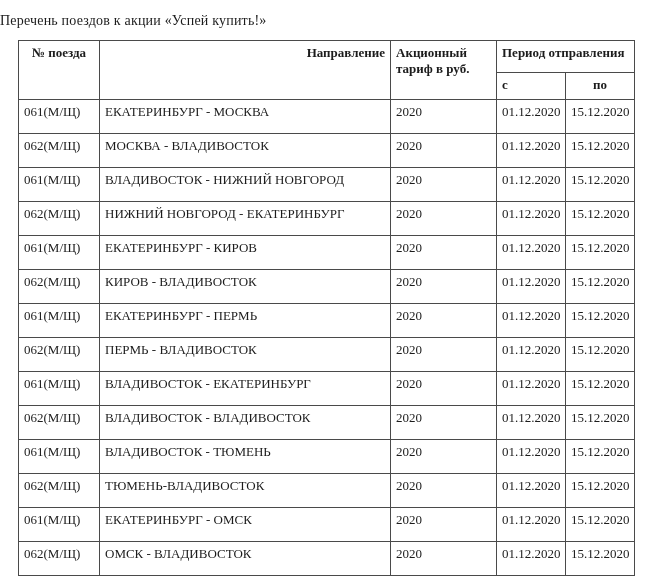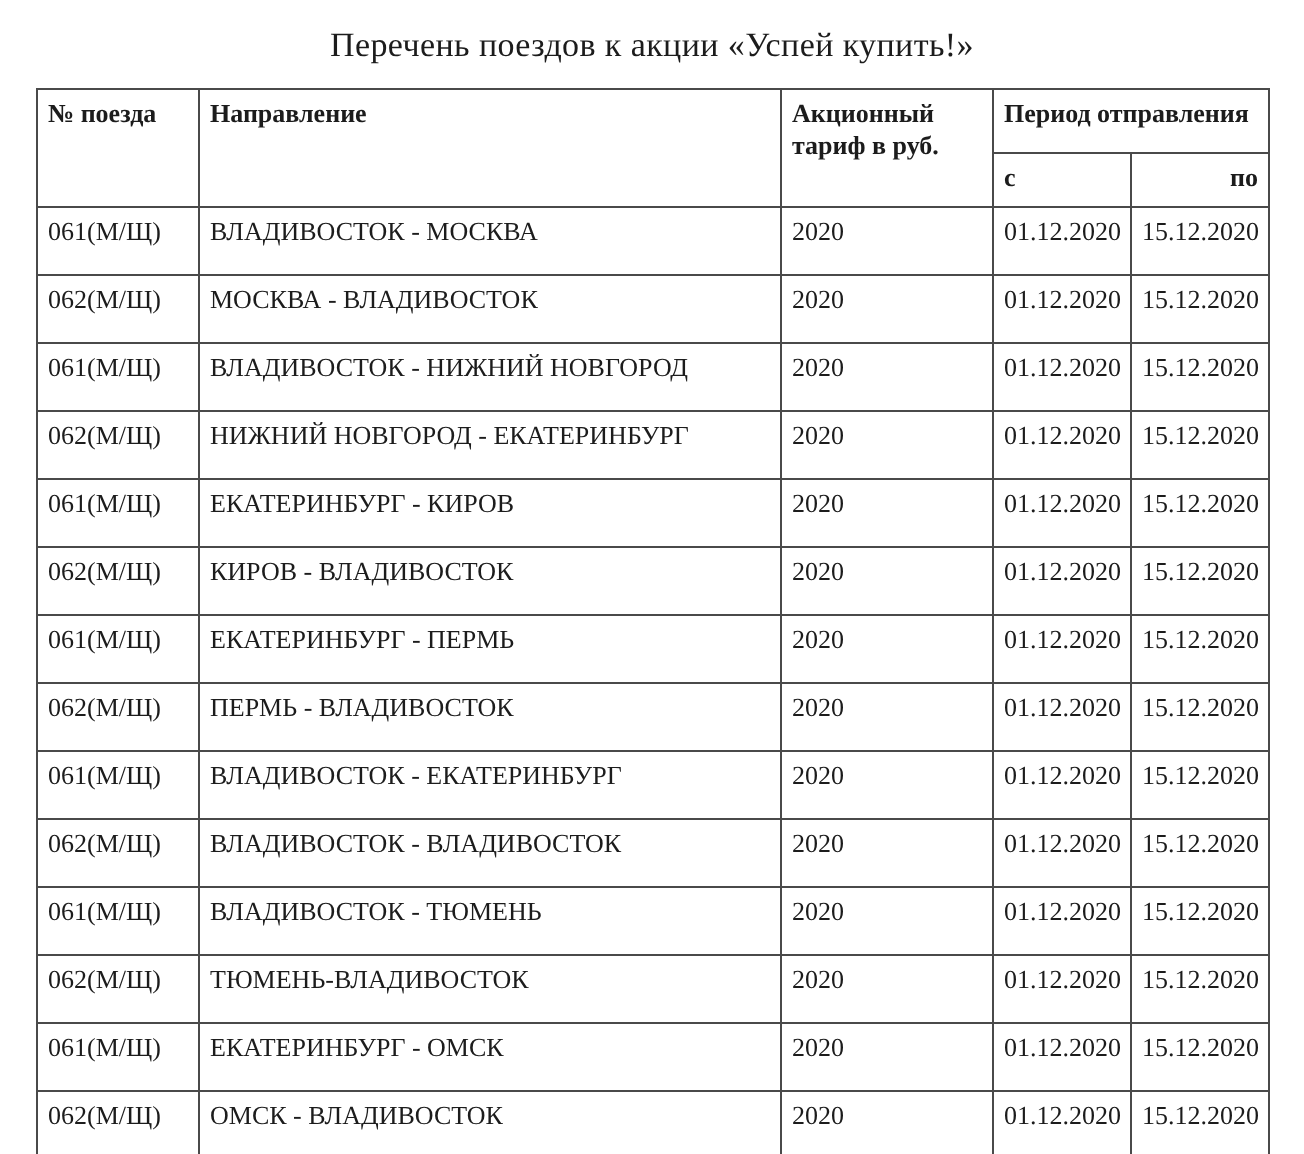--- a/index.html
+++ b/index.html
@@ -9,22 +9,22 @@
   }
   body {
     width: 652px;
     height: 577px;
     font-family: "Liberation Serif", "DejaVu Serif", serif;
     color: #1c1c1c;
     overflow: hidden;
   }
   .doc-title {
     margin-top: 13px;
-    text-align: center;
-    font-size: 17px;
+    text-align: left;
+    font-size: 14px;
     font-weight: normal;
     letter-spacing: 0.2px;
     color: #1c1c1c;
   }
   table.trains {
     border-collapse: collapse;
     table-layout: fixed;
     margin: 11px 0 0 18px;
     width: 617px;
   }
@@ -34,26 +34,26 @@
     padding: 4px 5px 2px 5px;
     font-size: 13px;
     line-height: 1.25;
     overflow: hidden;
     white-space: nowrap;
   }
   table.trains th {
     font-weight: bold;
     white-space: normal;
   }
-  th.col-train   { width: 70px;  text-align: left; height: 52px; }
-  th.col-dir     { width: 280px; text-align: left; }
+  th.col-train   { width: 70px;  text-align: center; height: 52px; }
+  th.col-dir     { width: 280px; text-align: right; }
   th.col-tariff  { width: 95px;  text-align: left; margin-left: 45px; }
   th.col-period  { text-align: left; height: 24px; }
   th.col-from    { width: 79px;  text-align: left; height: 20px; }
-  th.col-to      { width: 93px;  text-align: right; }
+  th.col-to      { width: 93px;  text-align: center; }
   tbody td { height: 27px; text-align: left; }
 </style>
 </head>
 <body>
 
 <div class="doc-title">Перечень поездов к акции «Успей купить!»</div>
 
 <table class="trains">
   <thead>
     <tr>
@@ -63,21 +63,21 @@
       <th class="col-period" colspan="2">Период отправления</th>
     </tr>
     <tr>
       <th class="col-from">с</th>
       <th class="col-to">по</th>
     </tr>
   </thead>
   <tbody>
       <tr>
         <td>061(М/Щ)</td>
-        <td>ВЛАДИВОСТОК - МОСКВА</td>
+        <td>ЕКАТЕРИНБУРГ - МОСКВА</td>
         <td>2020</td>
         <td>01.12.2020</td>
         <td>15.12.2020</td>
       </tr>
       <tr>
         <td>062(М/Щ)</td>
         <td>МОСКВА - ВЛАДИВОСТОК</td>
         <td>2020</td>
         <td>01.12.2020</td>
         <td>15.12.2020</td>

